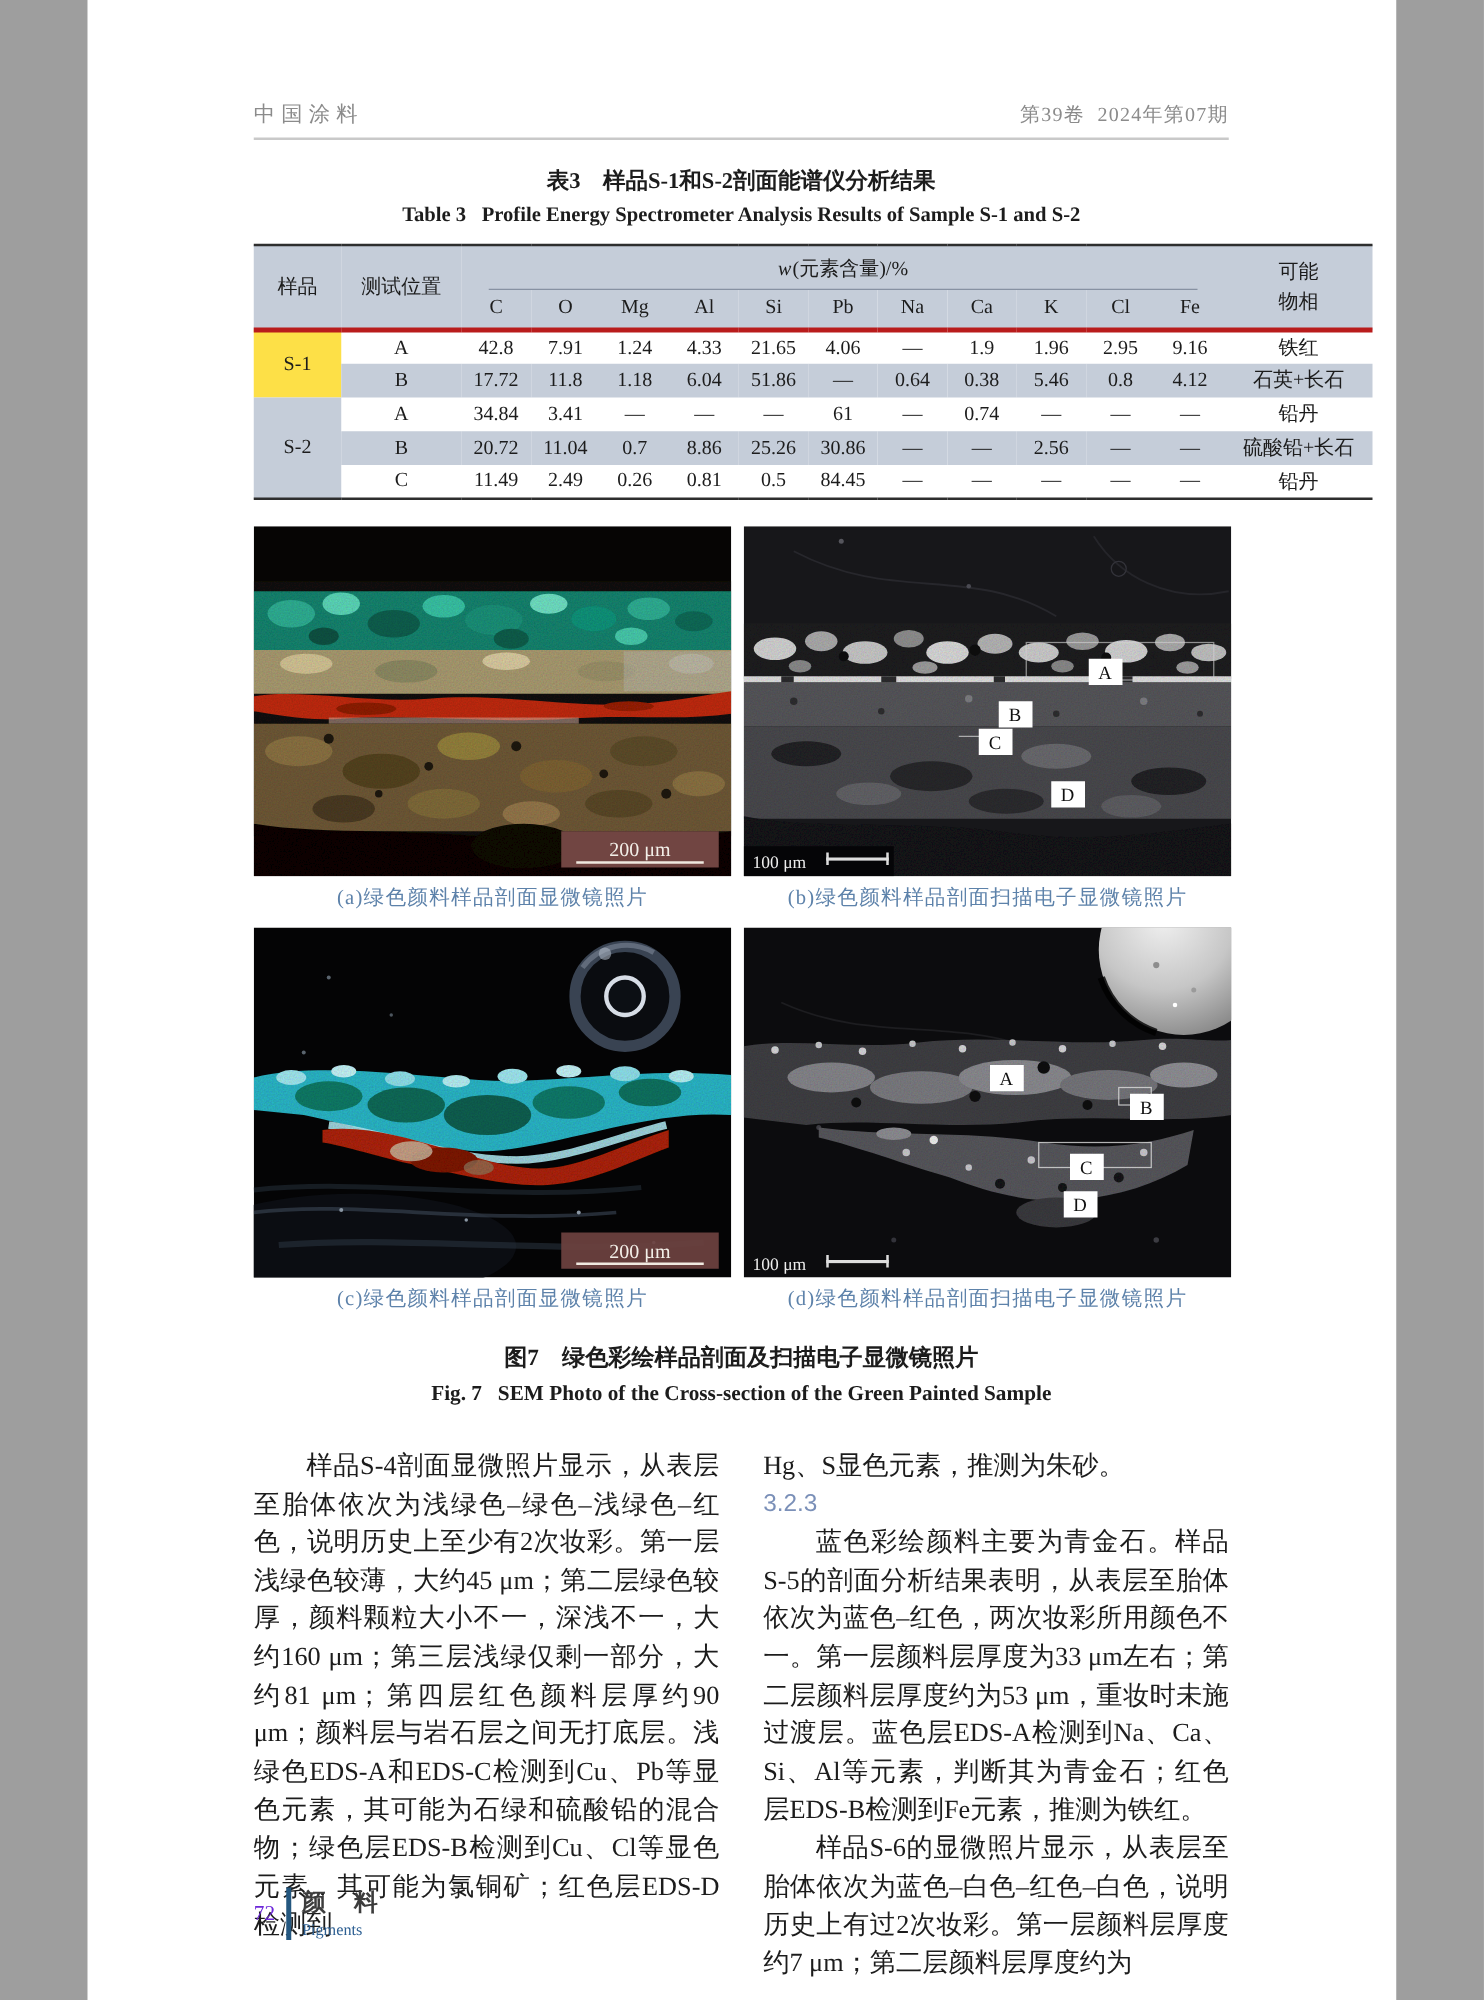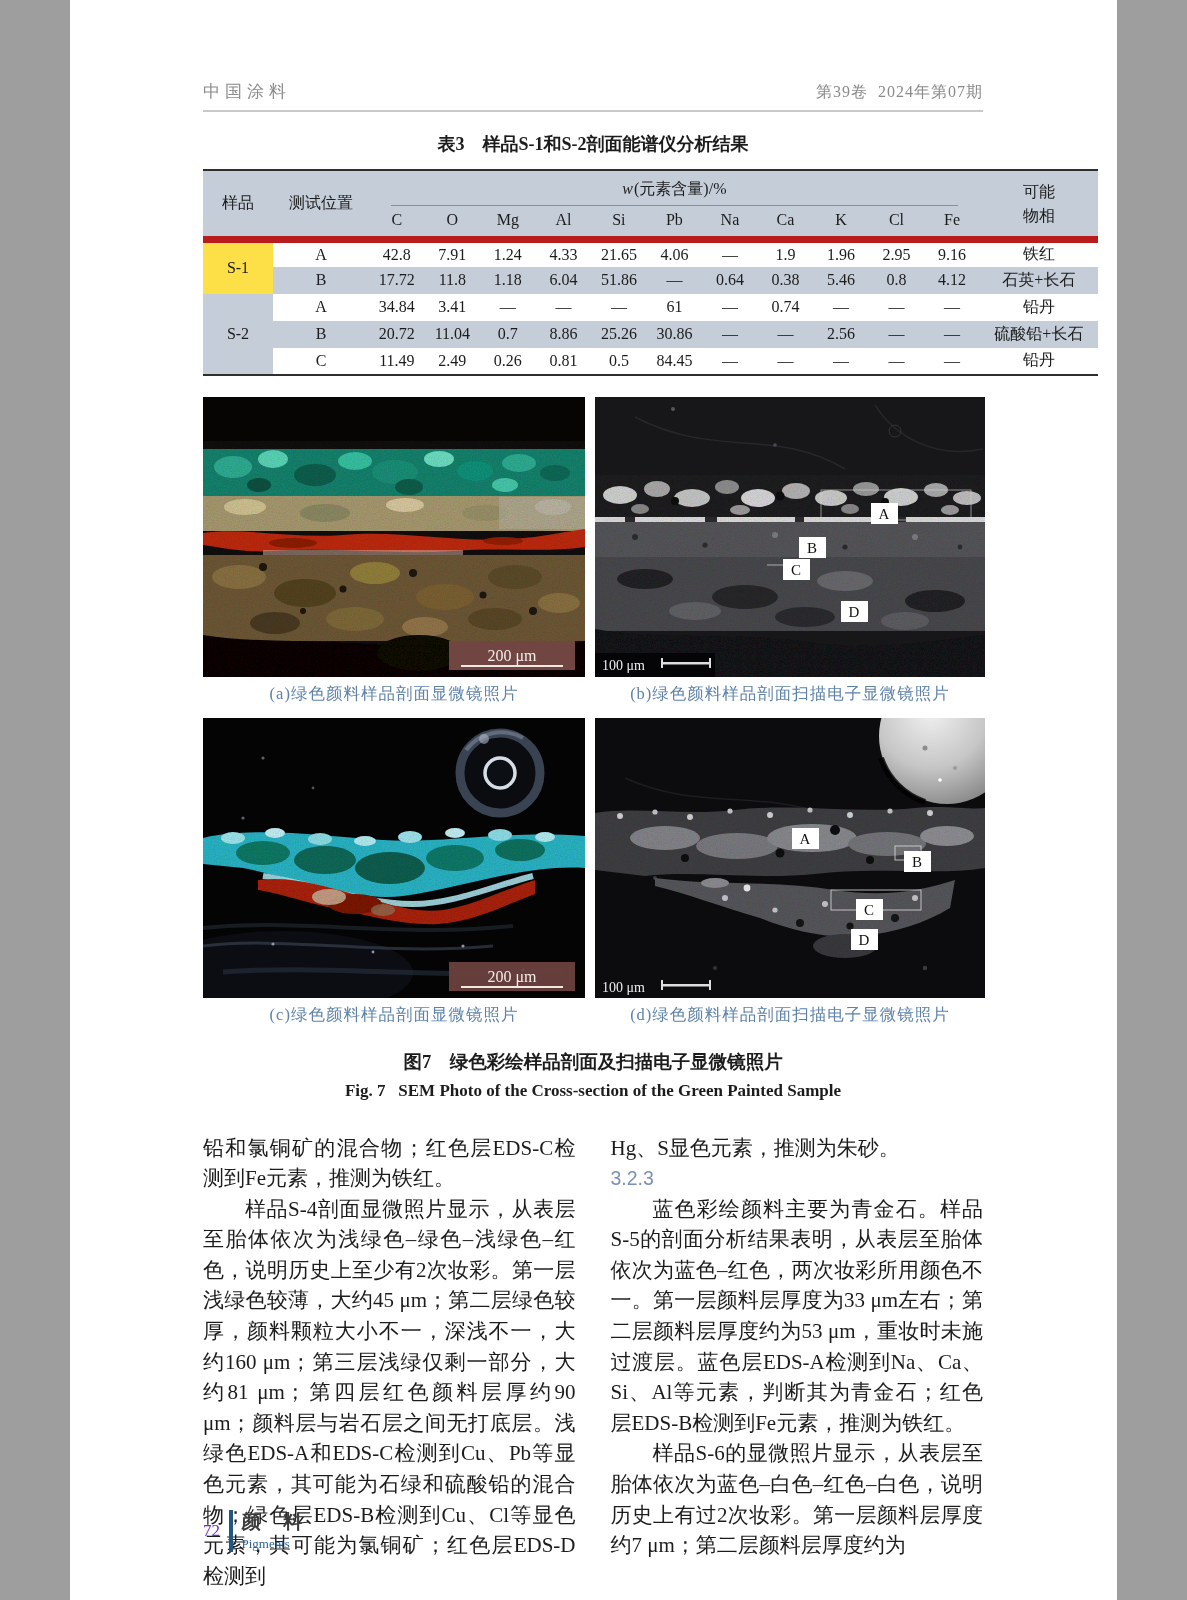--- a/index.html
+++ b/index.html
@@ -15,21 +15,21 @@
   .hdr-right { font-size:16px; color:#8b8b8b; letter-spacing:1px; white-space:pre; }
   .hdr-rule { border-bottom:2px solid #c9c9c9; margin-top:7px; }
   
   .tbl-title-cn { text-align:center; font-weight:bold; font-size:18px; margin-top:20px; white-space:pre; }
   .tbl-title-en { text-align:center; font-weight:bold; font-size:16.5px; margin-top:6px; white-space:pre; }
   
   table.t3 { width:895px; margin-top:13px; border-collapse:collapse; font-size:16px;
              border-top:2.5px solid #2e2e2e; border-bottom:2.5px solid #2e2e2e; }
   table.t3 th, table.t3 td { font-weight:normal; text-align:center; vertical-align:middle; }
   table.t3 thead th { background:#c5cdd9; }
-  table.t3 thead { border-bottom:7px solid #b91c1c; }
+  table.t3 thead { border-bottom:4px solid #b91c1c; }
   th.c-sample { width:70px; } th.c-pos { width:96px; } th.c-phase { width:118px; line-height:1.45; }
   .wline { border-bottom:1.2px solid #8791a2; padding:8px 0 5px; margin:0 22px; }
   .wi { font-style:italic; margin-right:1px; }
   tr.sub th { padding:5px 0 7px; }
   table.t3 tbody td { height:27px; }
   td.stripe, tr.gray td.v { background:#c5cdd9; }
   tr.gray td { background:#c5cdd9; }
   td.white-span { background:#fde047; }
   
   .figs { width:782px; margin:21px auto 0; display:flex; flex-wrap:wrap; justify-content:space-between; }
@@ -61,20 +61,21 @@
 
 <div class="page">
 
   <div class="hdr">
     <span class="hdr-left">中国涂料</span>
     <span class="hdr-right">第39卷  2024年第07期</span>
   </div>
   <div class="hdr-rule"></div>
 
   <div class="tbl-title-cn">表3　样品S-1和S-2剖面能谱仪分析结果</div>
+  <div class="tbl-title-en">Table 3   Profile Energy Spectrometer Analysis Results of Sample S-1 and S-2</div>
 
   <table class="t3">
     <colgroup>
       <col style="width:70px">
         <col style="width:96px">
       <col span="11" style="width:55.5px">
       <col style="width:118px">
     </colgroup>
     <thead>
       <tr>
@@ -467,21 +468,20 @@
       </svg>
       <figcaption>(d)绿色颜料样品剖面扫描电子显微镜照片</figcaption>
     </figure>
   </div>
 
   <div class="fig-title-cn">图7　绿色彩绘样品剖面及扫描电子显微镜照片</div>
   <div class="fig-title-en">Fig. 7   SEM Photo of the Cross-section of the Green Painted Sample</div>
 
   <div class="cols">
     <div class="col">
-      <p>铅和氯铜矿的混合物；红色层EDS-C检测到Fe元素，推测为铁红。</p>
       <p class="indent">样品S-4剖面显微照片显示，从表层至胎体依次为浅绿色–绿色–浅绿色–红色，说明历史上至少有2次妆彩。第一层浅绿色较薄，大约45 μm；第二层绿色较厚，颜料颗粒大小不一，深浅不一，大约160 μm；第三层浅绿仅剩一部分，大约81 μm；第四层红色颜料层厚约90 μm；颜料层与岩石层之间无打底层。浅绿色EDS-A和EDS-C检测到Cu、Pb等显色元素，其可能为石绿和硫酸铅的混合物；绿色层EDS-B检测到Cu、Cl等显色元素，其可能为氯铜矿；红色层EDS-D检测到</p>
     </div>
     <div class="col">
       <p>Hg、S显色元素，推测为朱砂。</p>
       <p class="h323">
         <span class="hnum">3.2.3</span>
       </p>
       <p class="indent">蓝色彩绘颜料主要为青金石。样品S-5的剖面分析结果表明，从表层至胎体依次为蓝色–红色，两次妆彩所用颜色不一。第一层颜料层厚度为33 μm左右；第二层颜料层厚度约为53 μm，重妆时未施过渡层。蓝色层EDS-A检测到Na、Ca、Si、Al等元素，判断其为青金石；红色层EDS-B检测到Fe元素，推测为铁红。</p>
       <p class="indent">样品S-6的显微照片显示，从表层至胎体依次为蓝色–白色–红色–白色，说明历史上有过2次妆彩。第一层颜料层厚度约7 μm；第二层颜料层厚度约为</p>
     </div>

